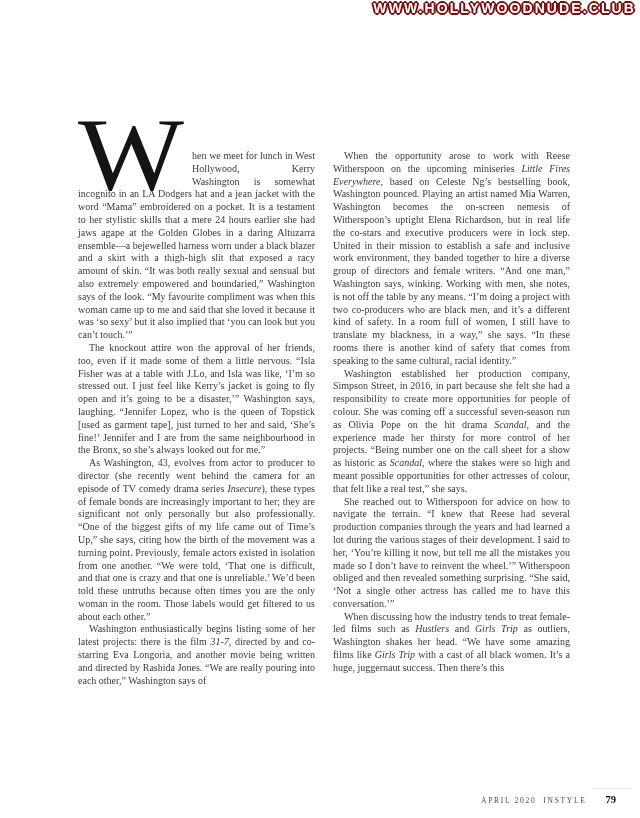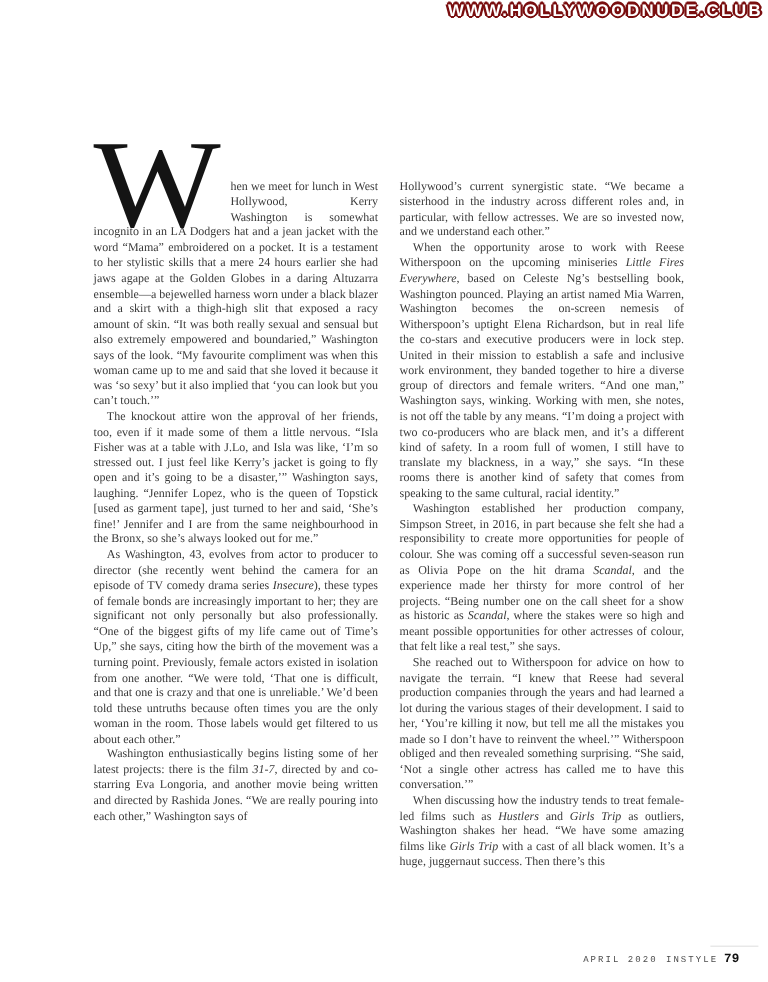--- a/index.html
+++ b/index.html
@@ -55,28 +55,28 @@
     transform-origin:left center;
   }
   .folio-rule {
     position:absolute; top:788px; right:8px;
     width:40px; height:1px;
     background:#e3e3e3;
   }
   .folio {
     position:absolute; top:794px; right:24px;
     display:flex; align-items:baseline;
-    font-family:Liberation Mono, monospace;
+    font-family:Liberation Serif, serif;
     color:#4b4b4b;
     white-space:nowrap;
   }
   .folio .issue, .folio .mag { font-size:7.5px; letter-spacing:1.7px; }
   .folio .mag { margin-left:7px; }
   .folio .num {
-    margin-left:5px;
+    margin-left:19px;
     font-size:10.5px; font-weight:bold;
     color:#111111; letter-spacing:0;text-align:center;
   }
 </style>
 </head>
 <body>
 
 <div>
 
   <div class="watermark">WWW.HOLLYWOODNUDE.CLUB</div>
@@ -84,21 +84,20 @@
   <div class="columns">
     <div class="col">
         <p class="no-indent"><span class="dropcap-box">
             <span class="dropcap-letter">W</span>
           </span><span>hen we meet for lunch in West Hollywood, Kerry Washington is somewhat incognito in an LA Dodgers hat and a jean jacket with the word “Mama” embroidered on a pocket. It is a testament to her stylistic skills that a mere 24 hours earlier she had jaws agape at the Golden Globes in a daring Altuzarra ensemble—a bejewelled harness worn under a black blazer and a skirt with a thigh-high slit that exposed a racy amount of skin. “It was both really sexual and sensual but also extremely empowered and boundaried,” Washington says of the look. “My favourite compliment was when this woman came up to me and said that she loved it because it was ‘so sexy’ but it also implied that ‘you can look but you can’t touch.’”</span></p>
         <p><span>The knockout attire won the approval of her friends, too, even if it made some of them a little nervous. “Isla Fisher was at a table with J.Lo, and Isla was like, ‘I’m so stressed out. I just feel like Kerry’s jacket is going to fly open and it’s going to be a disaster,’” Washington says, laughing. “Jennifer Lopez, who is the queen of Topstick [used as garment tape], just turned to her and said, ‘She’s fine!’ Jennifer and I are from the same neighbourhood in the Bronx, so she’s always looked out for me.”</span></p>
         <p><span>As Washington, 43, evolves from actor to producer to director (she recently went behind the camera for an episode of TV comedy drama series </span><span class="ital">Insecure</span><span>), these types of female bonds are increasingly important to her; they are significant not only personally but also professionally. “One of the biggest gifts of my life came out of Time’s Up,” she says, citing how the birth of the movement was a turning point. Previously, female actors existed in isolation from one another. “We were told, ‘That one is difficult, and that one is crazy and that one is unreliable.’ We’d been told these untruths because often times you are the only woman in the room. Those labels would get filtered to us about each other.”</span></p>
         <p><span>Washington enthusiastically begins listing some of her latest projects: there is the film </span><span class="ital">31-7</span><span>, directed by and co-starring Eva Longoria, and another movie being written and directed by Rashida Jones. “We are really pouring into each other,” Washington says of</span></p>
       </div>
     <div class="col">
-        <p class="no-indent"><span>Hollywood’s current synergistic state. “We became a sisterhood in the industry across different roles and, in particular, with fellow actresses. We are so invested now, and we understand each other.”</span></p>
         <p><span>When the opportunity arose to work with Reese Witherspoon on the upcoming miniseries </span><span class="ital">Little Fires Everywhere</span><span>, based on Celeste Ng’s bestselling book, Washington pounced. Playing an artist named Mia Warren, Washington becomes the on-screen nemesis of Witherspoon’s uptight Elena Richardson, but in real life the co-stars and executive producers were in lock step. United in their mission to establish a safe and inclusive work environment, they banded together to hire a diverse group of directors and female writers. “And one man,” Washington says, winking. Working with men, she notes, is not off the table by any means. “I’m doing a project with two co-producers who are black men, and it’s a different kind of safety. In a room full of women, I still have to translate my blackness, in a way,” she says. “In these rooms there is another kind of safety that comes from speaking to the same cultural, racial identity.”</span></p>
         <p><span>Washington established her production company, Simpson Street, in 2016, in part because she felt she had a responsibility to create more opportunities for people of colour. She was coming off a successful seven-season run as Olivia Pope on the hit drama </span><span class="ital">Scandal</span><span>, and the experience made her thirsty for more control of her projects. “Being number one on the call sheet for a show as historic as </span><span class="ital">Scandal</span><span>, where the stakes were so high and meant possible opportunities for other actresses of colour, that felt like a real test,” she says.</span></p>
         <p><span>She reached out to Witherspoon for advice on how to navigate the terrain. “I knew that Reese had several production companies through the years and had learned a lot during the various stages of their development. I said to her, ‘You’re killing it now, but tell me all the mistakes you made so I don’t have to reinvent the wheel.’” Witherspoon obliged and then revealed something surprising. “She said, ‘Not a single other actress has called me to have this conversation.’”</span></p>
         <p><span>When discussing how the industry tends to treat female-led films such as </span><span class="ital">Hustlers</span><span> and </span><span class="ital">Girls Trip</span><span> as outliers, Washington shakes her head. “We have some amazing films like </span><span class="ital">Girls Trip</span><span> with a cast of all black women. It’s a huge, juggernaut success. Then there’s this</span></p>
       </div>
   </div>
 
   <div class="folio-rule"></div>
 
   <div class="folio">

